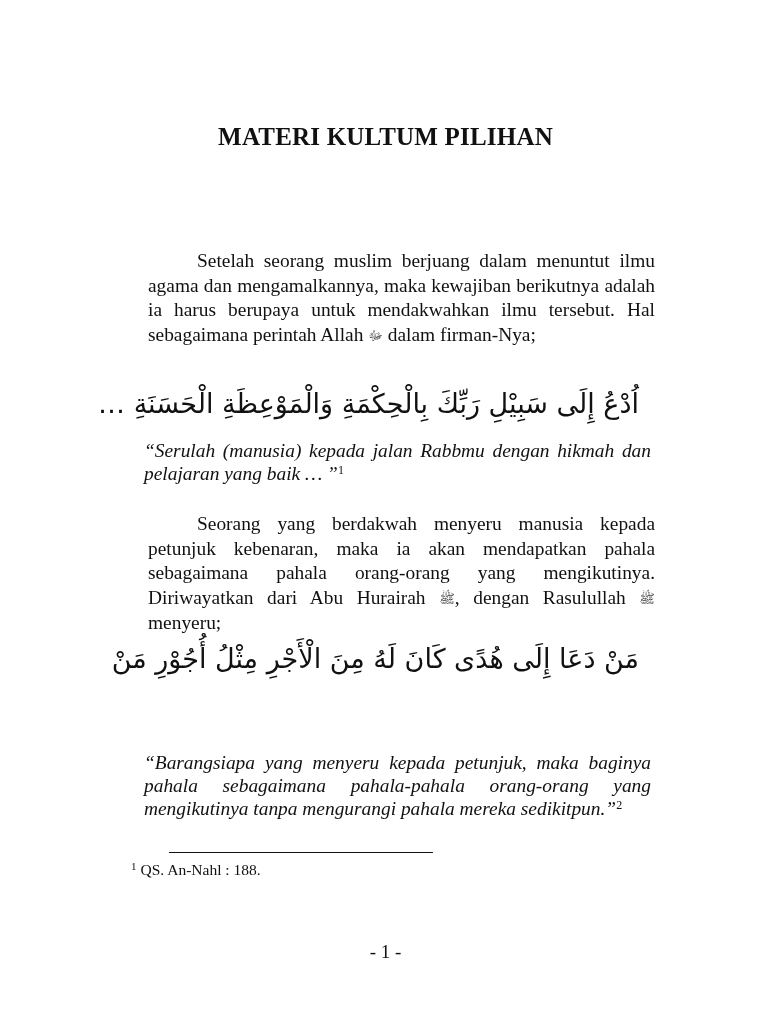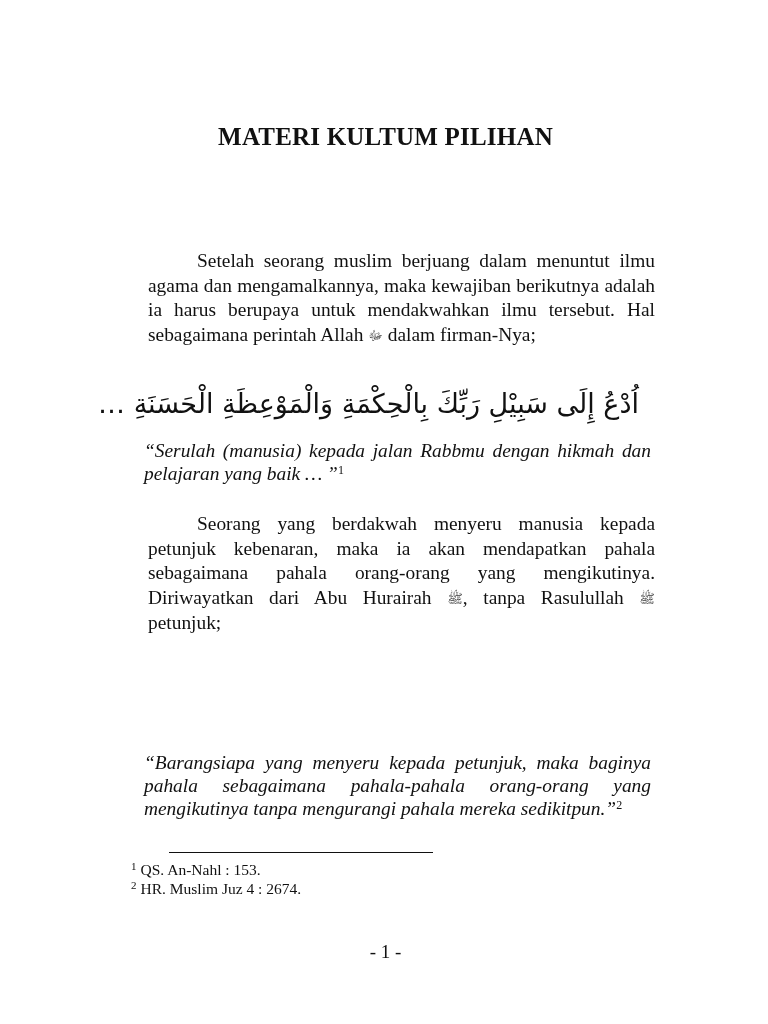--- a/index.html
+++ b/index.html
@@ -121,29 +121,29 @@
   <div class="title">
     <div>MATERI KULTUM PILIHAN</div>
   </div>
 
   <p class="para p1"><span class="indent"></span><span>Setelah seorang muslim berjuang dalam menuntut ilmu agama dan mengamalkannya, maka kewajiban berikutnya adalah ia harus berupaya untuk mendakwahkan ilmu tersebut. Hal sebagaimana perintah Allah</span> <span class="honor">ﷻ</span> <span>dalam firman-Nya;</span></p>
 
   <div class="arabic ar1" dir="rtl" lang="ar">اُدْعُ إِلَى سَبِيْلِ رَبِّكَ بِالْحِكْمَةِ وَالْمَوْعِظَةِ الْحَسَنَةِ …</div>
 
   <p class="trans t1"><span>“Serulah (manusia) kepada jalan Rabbmu dengan hikmah dan pelajaran yang baik … ”</span><sup class="fn">1</sup></p>
 
-  <p class="para p2"><span class="indent"></span><span>Seorang yang berdakwah menyeru manusia kepada petunjuk kebenaran, maka ia akan mendapatkan pahala sebagaimana pahala orang-orang yang mengikutinya. Diriwayatkan dari Abu Hurairah</span> <span class="honor">ﷺ</span><span>, tanpa Rasulullah</span> <span class="honor">ﷺ</span> <span>petunjuk;</span></p>
+  <p class="para p2"><span class="indent"></span><span>Seorang yang berdakwah menyeru manusia kepada petunjuk kebenaran, maka ia akan mendapatkan pahala sebagaimana pahala orang-orang yang mengikutinya. Diriwayatkan dari Abu Hurairah</span> <span class="honor">ﷺ</span><span>, dengan Rasulullah</span> <span class="honor">ﷺ</span> <span>menyeru;</span></p>
 
   <div class="arabic ar2" dir="rtl" lang="ar">
+    <span class="line line1">مَنْ دَعَا إِلَى هُدًى كَانَ لَهُ مِنَ الْأَجْرِ مِثْلُ أُجُوْرِ مَنْ</span>
   </div>
 
   <p class="trans t2"><span>“Barangsiapa yang menyeru kepada petunjuk, maka baginya pahala sebagaimana pahala-pahala orang-orang yang mengikutinya tanpa mengurangi pahala mereka sedikitpun.”</span><sup class="fn">2</sup></p>
 
   <div class="fn-rule"></div>
 
   <div class="footnotes">
-    <div><span class="fnnum">1</span><span>QS. An-Nahl : 153.</span></div>
-    <div><span class="fnnum">2</span><span>HR. Muslim Juz 4 : 2674.</span></div>
+    <div><span class="fnnum">1</span><span>QS. An-Nahl : 188.</span></div>
   </div>
 
   <div class="pagenum">- 1 -</div>
 
 </div>
 
 </body></html>

